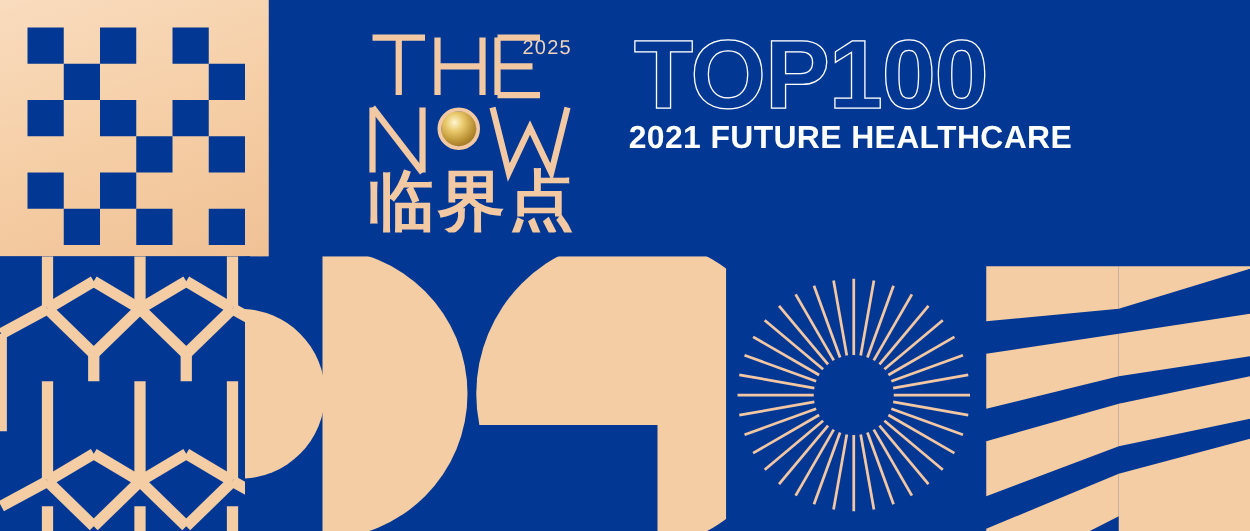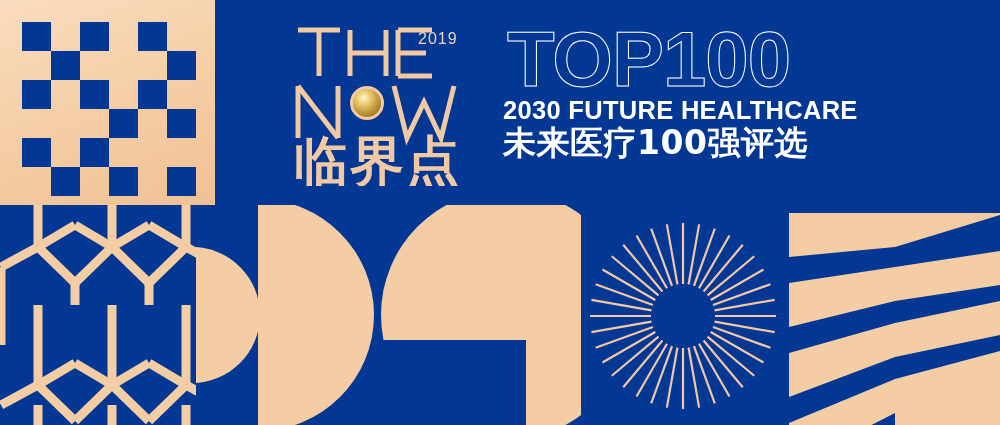--- a/index.html
+++ b/index.html
@@ -350,23 +350,22 @@
 
         <line x1="8" y1="68" x2="8" y2="120"></line>
         <line x1="8" y1="68" x2="48" y2="120"></line>
         <line x1="48" y1="68" x2="48" y2="120"></line>
 
         <polyline points="104,68 117,120 134,84 151,120 164,68"></polyline>
       </g>
 
       <text x="4" y="162" font-family="DejaVu Sans, sans-serif" font-size="54" font-weight="700" fill="#F3C9A4" letter-spacing="2">临界点</text>
     </svg>
-    <div class="logo-year">2019</div>
+    <div class="logo-year">2025</div>
     <div id="gold-orb"></div>
   </div>
 
   <div id="headline">
     <div id="top100">TOP100</div>
-    <div class="headline-en" id="headline-en-1">2030 FUTURE HEALTHCARE</div>
-    <div id="headline-cn">未来医疗100强评选</div>
+    <div class="headline-en" id="headline-en-1">2021 FUTURE HEALTHCARE</div>
   </div>
 
 </div>
 
 </body></html>

